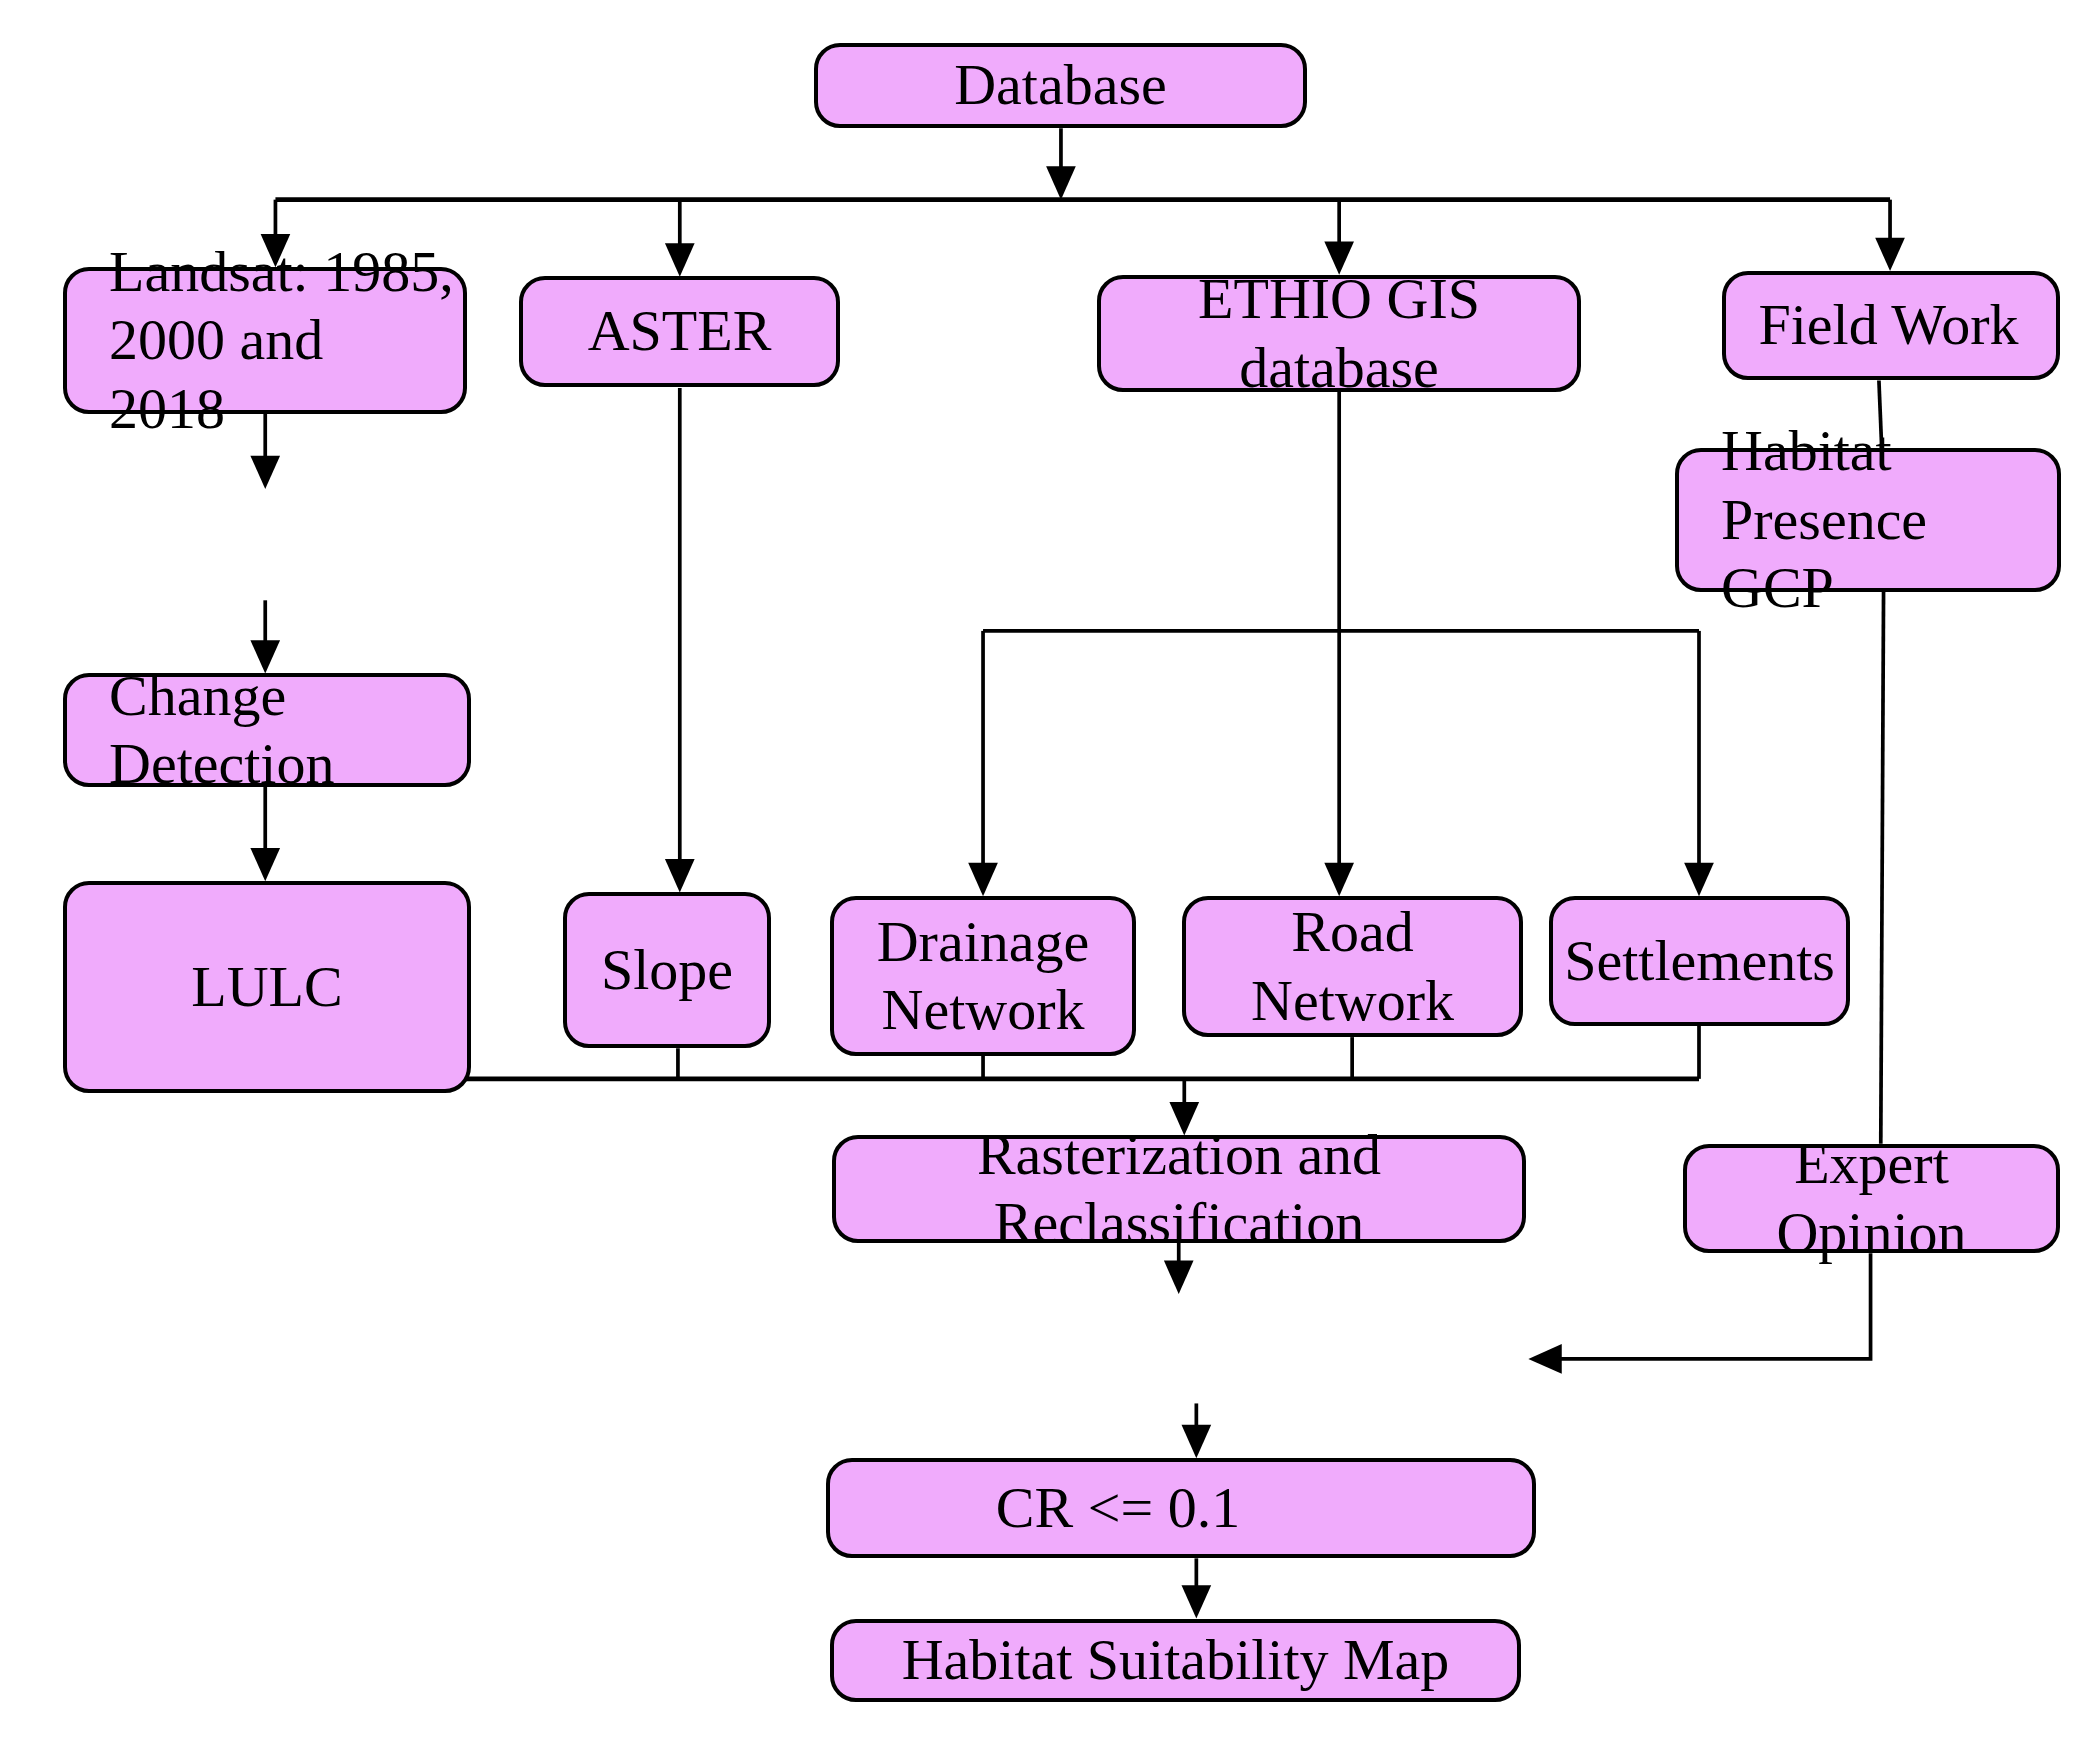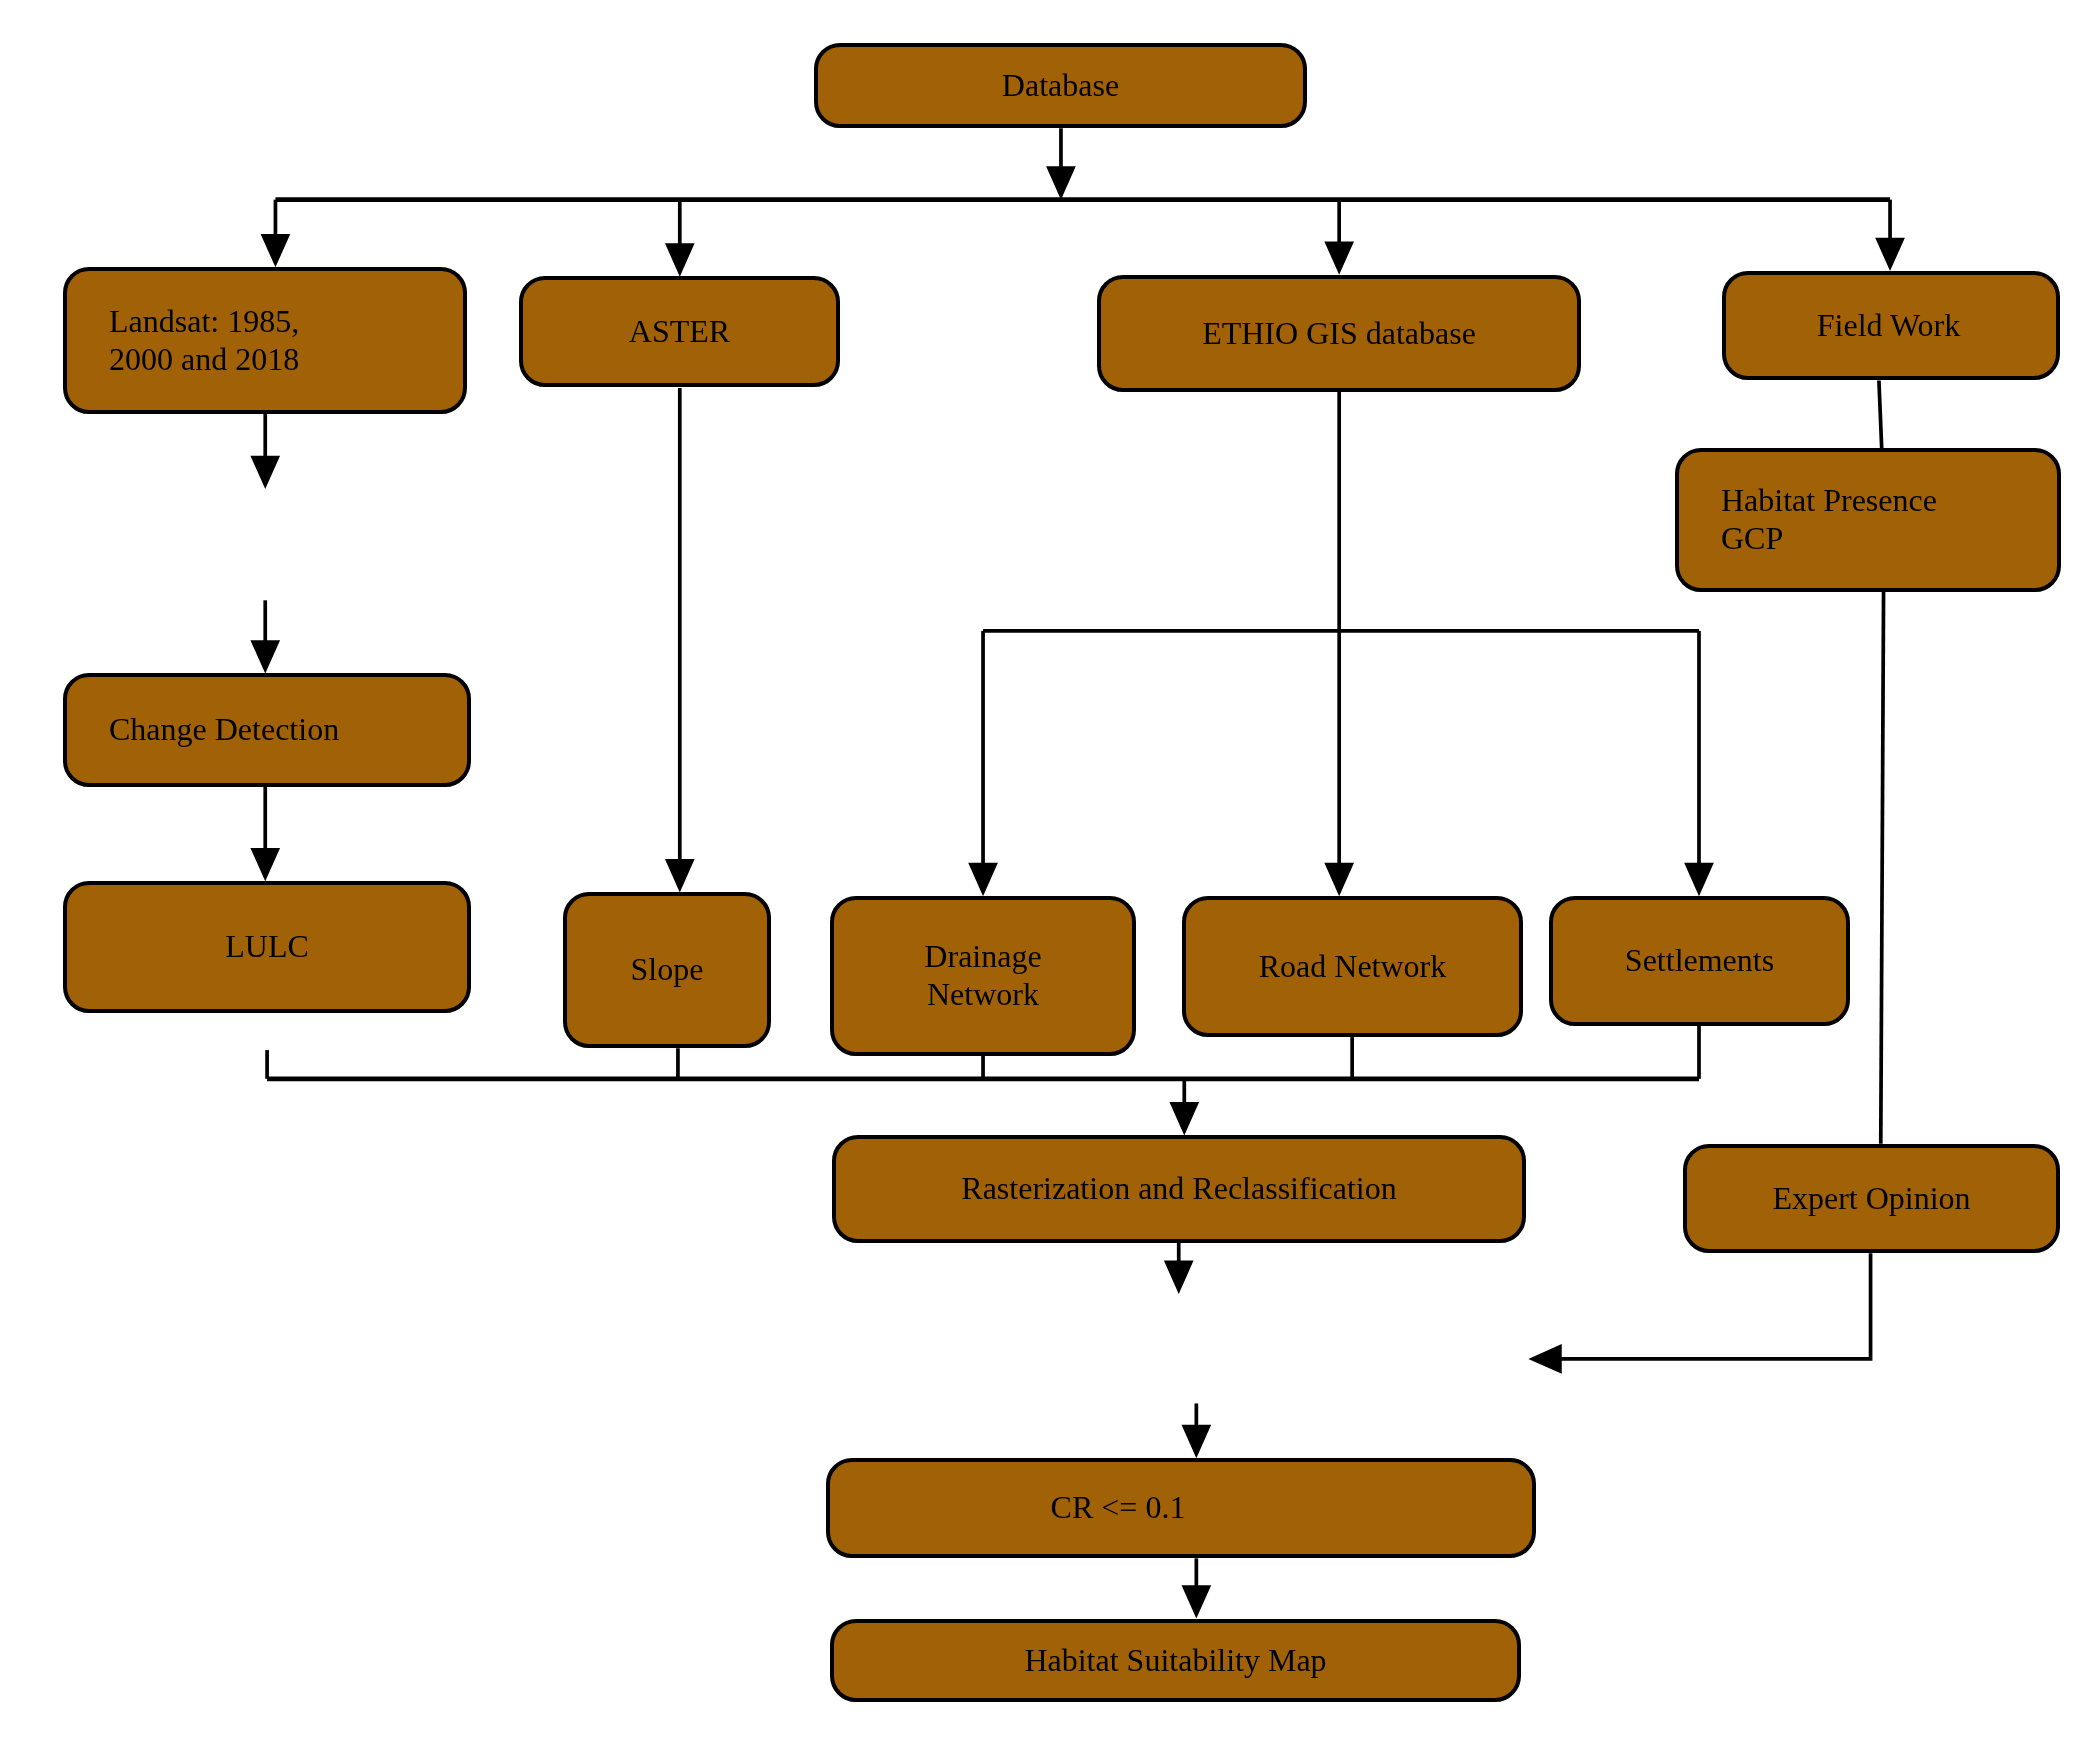--- a/index.html
+++ b/index.html
@@ -10,26 +10,26 @@
     background:#ffffff;
     font-family:"Liberation Serif","DejaVu Serif",serif;
     color:#000000;
   }
   .wires{position:absolute;left:0;top:0;width:2095px;height:1745px;}
   .node{
     position:absolute;
     box-sizing:border-box;
     border:4.6px solid #000000;
     border-radius:26px;
-    background:#a16207;
+    background:#f0abfc;
     display:flex;
     align-items:center;
     justify-content:center;
     text-align:center;
-    font-size:32px;
+    font-size:58px;
     line-height:1.18;
     white-space:pre-line;
     padding:3.7px 13px;
   }
   .node.left{
     justify-content:flex-start;
     text-align:left;
     padding-left:42px;
     padding-right:9.3px;
   }
@@ -160,21 +160,21 @@
   <div class="node" style="left:1097px;top:275px;width:484px;height:117px;">ETHIO GIS database</div>
 
   <div class="node" style="left:1722px;top:271px;width:338px;height:109px;padding-left:8px;">Field Work</div>
 
   <div class="node left" style="left:1675px;top:448px;width:386px;height:144px;">Habitat Presence
 GCP</div>
 
 
   <div class="node left" style="left:63px;top:673px;width:408px;height:114px;">Change Detection</div>
 
-  <div class="node" style="left:63px;top:881px;width:408px;height:132px;">LULC</div>
+  <div class="node" style="left:63px;top:881px;width:408px;height:212px;">LULC</div>
 
   <div class="node" style="left:563px;top:892px;width:208px;height:156px;">Slope</div>
 
   <div class="node" style="left:830px;top:896px;width:306px;height:160px;">Drainage
 Network</div>
 
   <div class="node" style="left:1182px;top:896px;width:341px;height:141px;">Road Network</div>
 
   <div class="node" style="left:1549px;top:896px;width:301px;height:130px;">Settlements</div>
 

